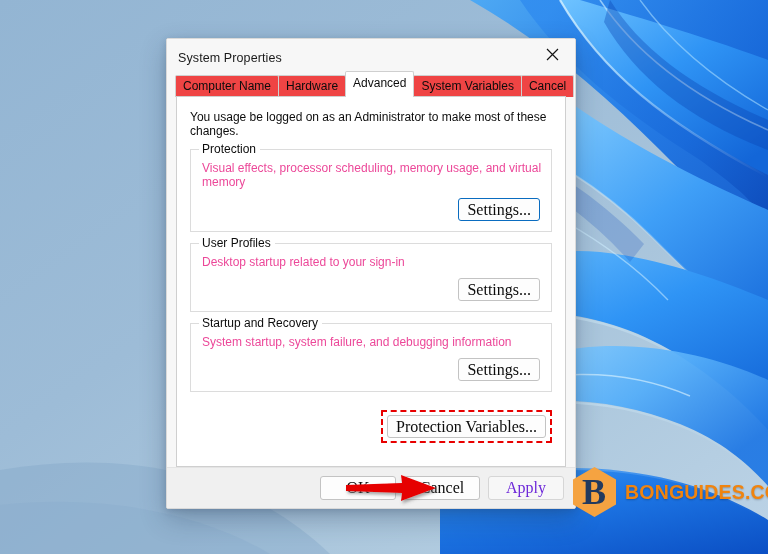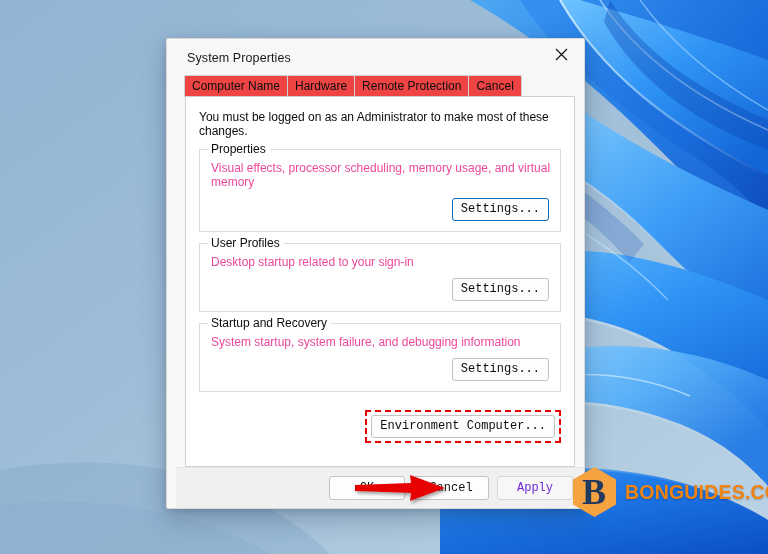--- a/index.html
+++ b/index.html
@@ -33,21 +33,20 @@
     top: 38px;
     width: 408px;
     height: 469px;
     background: #f7f7f7;
     border: 1px solid #d9d9d9;
     border-radius: 2px;
     box-shadow: 0 10px 26px rgba(30, 50, 80, 0.30), 0 2px 7px rgba(30,50,80,0.18);
     display: flex;
     flex-direction: column;
     overflow: hidden;
-    padding-left: 9px;
   }
 
   
   #titlebar {
     height: 37px;
     background: #f7f7f7;
     display: flex;
     align-items: center;
     flex: none;
     position: relative;
@@ -148,22 +147,22 @@
     padding: 11px 0 0 11px;
   }
   .gb-btnrow {
     display: flex;
     justify-content: flex-end;
     padding: 9px 11px 10px 0;
   }
 
   
   .btn {
-    font-family: Liberation Mono, monospace;
-    font-size: 12px;
+    font-family: Liberation Serif, serif;
+    font-size: 16px;
     color: #0c0c0c;
     background: #fdfdfd;
     border: 1px solid #c3c3c3;
     border-radius: 3px;
     min-width: 74px;
     height: 23px;
     line-height: 21px;
     text-align: center;
     padding: 0 8px;
     cursor: default;
@@ -331,30 +330,31 @@
     <div id="close-btn">
       <svg width="13" height="13" viewBox="0 0 13 13">
         <path d="M1 1 L12 12 M12 1 L1 12" stroke="#141414" stroke-width="1.15" fill="none"></path>
       </svg>
     </div>
   </div>
 
   <div id="tabstrip">
     <div class="tab">Computer Name</div>
     <div class="tab">Hardware</div>
-    <div class="tab">Remote Protection</div>
+    <div class="tab active">Advanced</div>
+    <div class="tab">System Variables</div>
     <div class="tab">Cancel</div>
   </div>
 
   <div id="tabpanel">
 
-    <div class="notice">You must be logged on as an Administrator to make most of these changes.</div>
+    <div class="notice">You usage be logged on as an Administrator to make most of these changes.</div>
 
     <div class="groupbox">
-      <span class="legend">Properties</span>
+      <span class="legend">Protection</span>
       <div class="gb-desc">Visual effects, processor scheduling, memory usage, and virtual memory</div>
       <div class="gb-btnrow">
         <button class="btn focused">Settings...</button>
       </div>
     </div>
 
     <div class="groupbox">
       <span class="legend">User Profiles</span>
       <div class="gb-desc">Desktop startup related to your sign-in</div>
       <div class="gb-btnrow">
@@ -365,21 +365,21 @@
     <div class="groupbox">
       <span class="legend">Startup and Recovery</span>
       <div class="gb-desc">System startup, system failure, and debugging information</div>
       <div class="gb-btnrow">
         <button class="btn">Settings...</button>
       </div>
     </div>
 
     <div id="envrow">
       <span id="env-highlight">
-        <button class="btn" id="env-btn">Environment Computer...</button>
+        <button class="btn" id="env-btn">Protection Variables...</button>
       </span>
     </div>
 
     <div id="red-arrow">
       <svg width="96" height="34" viewBox="0 0 96 34">
         <defs>
           <filter id="arrShadow" x="-25%" y="-50%" width="170%" height="220%">
             <feDropShadow dx="1.5" dy="2.5" stdDeviation="1.6" flood-color="#555" flood-opacity="0.5"></feDropShadow>
           </filter>
         </defs>

